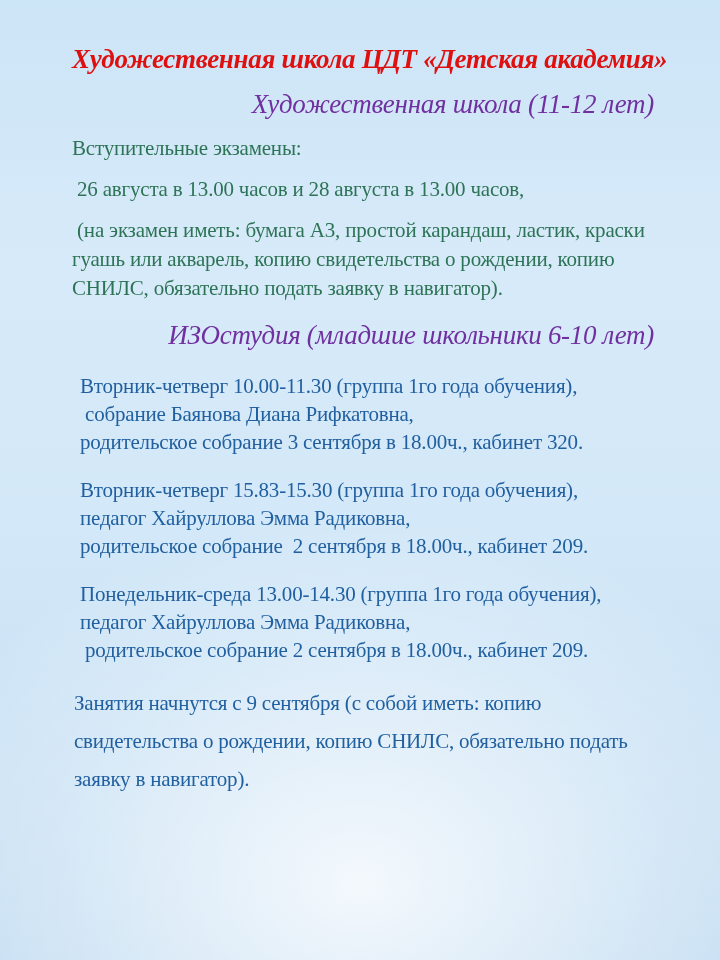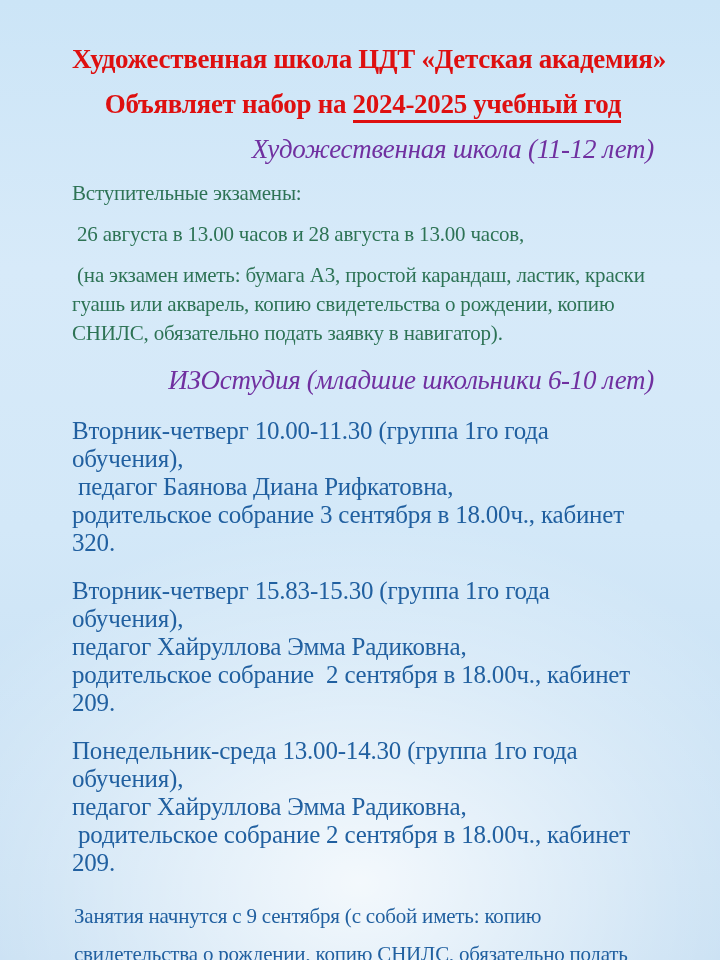--- a/index.html
+++ b/index.html
@@ -22,20 +22,21 @@
     background-image:
       radial-gradient(ellipse 95% 55% at 50% 92%, rgba(255,255,255,0.80) 0%, rgba(255,255,255,0.25) 45%, rgba(255,255,255,0) 70%),
       linear-gradient(180deg, #cce5f7 0%, #d7eaf9 28%, #d3e8f8 55%, #c3ddf2 100%);
     box-sizing:border-box;
     padding:42px 66px 0 72px;
   }
   .titles{text-align:center;}
   .title-line{
     font-size:27px;
     font-weight:bold;
+    font-style:italic;
     color:var(--red);
     line-height:34px;
     margin-bottom:11px;
     letter-spacing:-0.3px;
     white-space:nowrap;
   }
   .underlined{
     border-bottom:3px solid var(--red);
     padding-bottom:1px;
   }
@@ -54,22 +55,22 @@
     margin:0 0 12px 0;
     font-size:21px;
     line-height:29px;
     color:var(--green);
     white-space:pre-wrap;
     letter-spacing:-0.2px;
   }
   .izo-heading{margin-top:15px;}
   .groups{margin-top:20px;}
   .group{
-    margin:0 0 20px 0;
-    font-size:25px;
+    margin:0 0 20px 8px;
+    font-size:21px;
     line-height:28px;
     color:var(--blue);
     letter-spacing:-0.2px;
   }
   .group .line{white-space:pre-wrap;}
   .start-note{
     margin:2px;
     font-size:21px;
     line-height:38px;
     color:var(--blue);
@@ -77,36 +78,35 @@
     letter-spacing:-0.2px;
   }
 </style>
 </head>
 <body>
 
 <div class="slide">
 
   <div class="titles">
     <div class="title-line">Художественная школа ЦДТ «Детская академия»</div>
-    <div class="title-line"><span>Объявляет набор на </span><span class="underlined">2024-2025 учебный год</span></div>
     <div class="section-heading">Художественная школа (11-12 лет)</div>
   </div>
 
   <div class="exams">
     <p>Вступительные экзамены:</p>
     <p> 26 августа в 13.00 часов и 28 августа в 13.00 часов,</p>
     <p> (на экзамен иметь: бумага А3, простой карандаш, ластик, краски гуашь или акварель, копию свидетельства о рождении, копию СНИЛС, обязательно подать заявку в навигатор).</p>
   </div>
 
   <div class="section-heading izo-heading">ИЗОстудия (младшие школьники 6-10 лет)</div>
 
   <div class="groups">
     <div class="group">
         <div class="line">Вторник-четверг 10.00-11.30 (группа 1го года обучения),</div>
-        <div class="line"> педагог Баянова Диана Рифкатовна,</div>
+        <div class="line"> собрание Баянова Диана Рифкатовна,</div>
         <div class="line">родительское собрание 3 сентября в 18.00ч., кабинет 320.</div>
       </div>
     <div class="group">
         <div class="line">Вторник-четверг 15.83-15.30 (группа 1го года обучения),</div>
         <div class="line">педагог Хайруллова Эмма Радиковна,</div>
         <div class="line">родительское собрание  2 сентября в 18.00ч., кабинет 209.</div>
       </div>
     <div class="group">
         <div class="line">Понедельник-среда 13.00-14.30 (группа 1го года обучения),</div>
         <div class="line">педагог Хайруллова Эмма Радиковна,</div>

